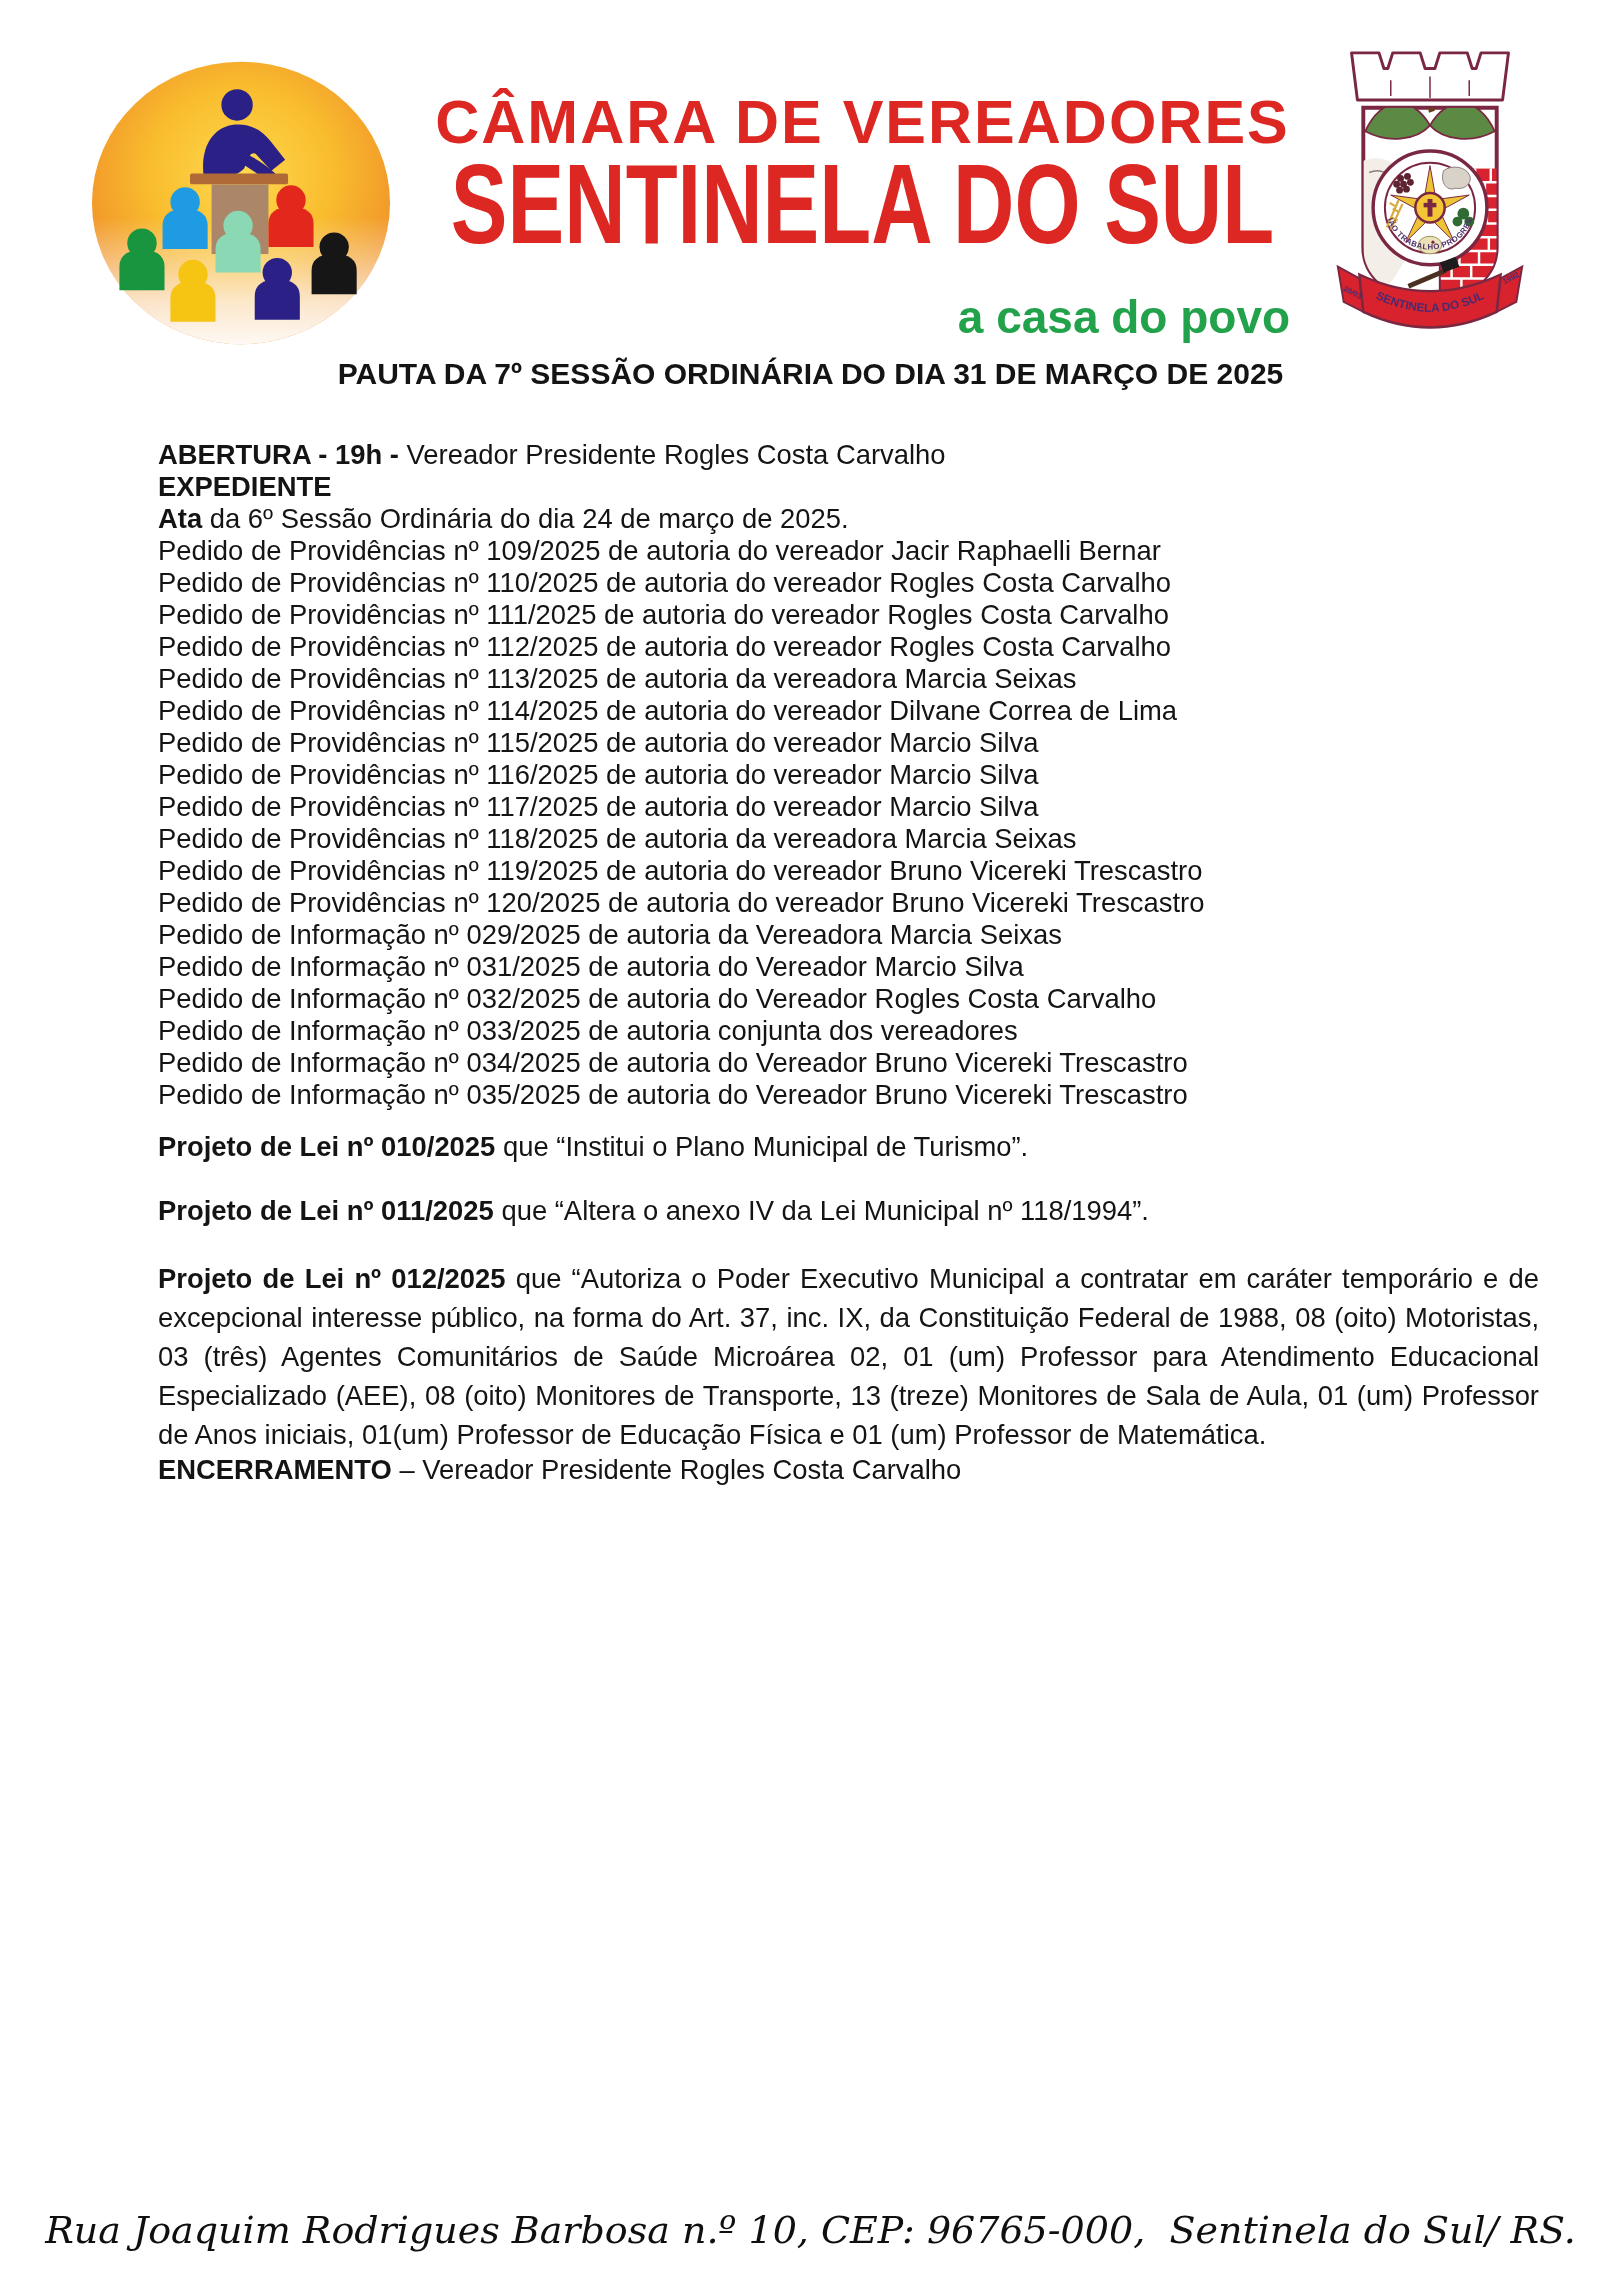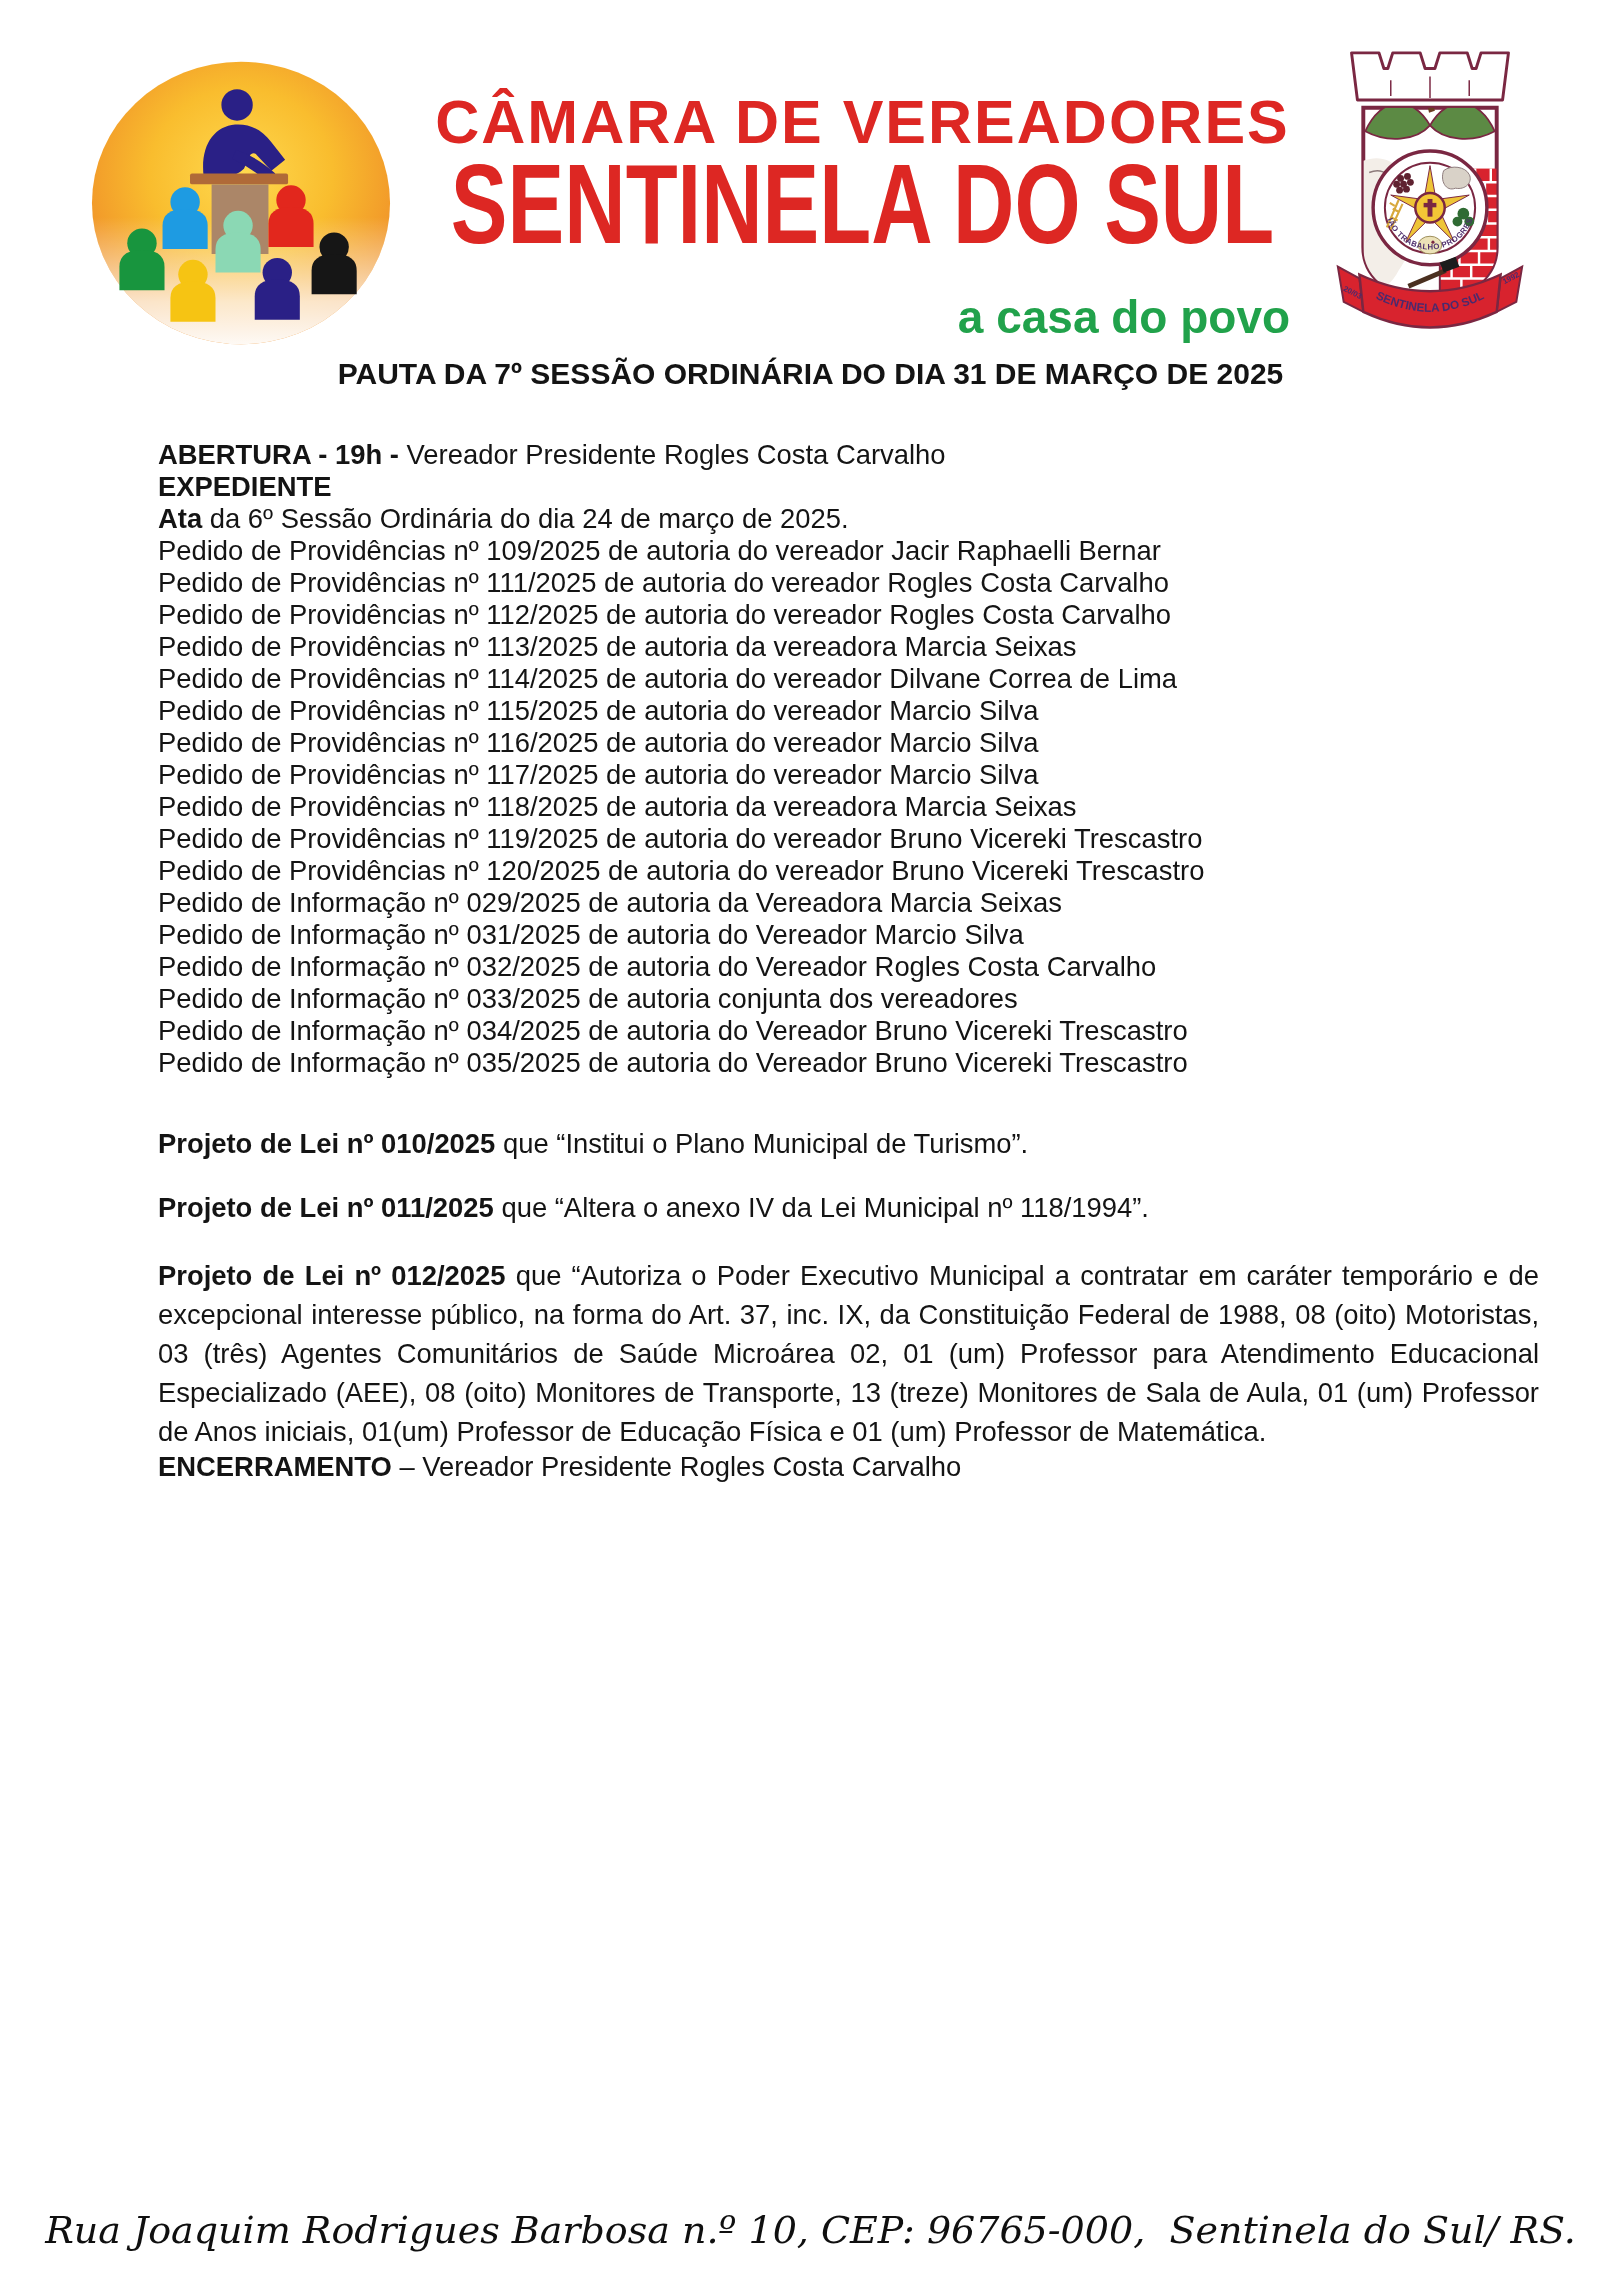--- a/index.html
+++ b/index.html
@@ -21,21 +21,21 @@
   .doc-title{position:absolute;left:0;right:0;top:345px;text-align:center;
              font-size:30px;font-weight:700;margin-top:12px;}
   .content{position:absolute;left:158px;right:82px;top:439px;font-size:27.4px;line-height:32px;}
   .content p{margin:0;}
   .p-abertura{margin-top:6.9px;}
   .p-expediente{margin-top:36px;font-weight:700;}
   .p-ata{margin-top:32px;}
   ul.doclist{list-style:none;margin:0;padding:0;}
   .list-prov{margin-top:46px;}
   .list-info{margin-top:66px;}
-  .projetos{margin-top:49px;}
+  .projetos{margin-top:20px;}
   .projeto{text-align:justify;}
   .projeto + .projeto{margin-top:32px;}
   .projeto:last-child{line-height:39px;}
   .p-encerramento{margin-top:145px;}
   b{font-weight:700;}
 
   
   .footer{position:absolute;left:0;right:0;top:2090px;text-align:center;
           font-family:"DejaVu Serif","Liberation Serif",serif;font-style:italic;
           font-size:38px;line-height:56px;color:#0f0f0f;white-space:pre-wrap;}
@@ -195,20 +195,21 @@
   <div class="content">
 
     <p class="p-abertura"><b>ABERTURA - 19h -</b> <span>Vereador Presidente Rogles Costa Carvalho</span></p>
 
     <p class="p-expediente">EXPEDIENTE</p>
 
     <p class="p-ata"><b>Ata</b> <span>da 6º Sessão Ordinária do dia 24 de março de 2025.</span></p>
 
     <ul class="doclist list-prov">
         <li>Pedido de Providências nº 109/2025 de autoria do vereador Jacir Raphaelli Bernar</li>
+        <li>Pedido de Providências nº 110/2025 de autoria do vereador Rogles Costa Carvalho</li>
         <li>Pedido de Providências nº 111/2025 de autoria do vereador Rogles Costa Carvalho</li>
         <li>Pedido de Providências nº 112/2025 de autoria do vereador Rogles Costa Carvalho</li>
         <li>Pedido de Providências nº 113/2025 de autoria da vereadora Marcia Seixas</li>
         <li>Pedido de Providências nº 114/2025 de autoria do vereador Dilvane Correa de Lima</li>
         <li>Pedido de Providências nº 115/2025 de autoria do vereador Marcio Silva</li>
         <li>Pedido de Providências nº 116/2025 de autoria do vereador Marcio Silva</li>
         <li>Pedido de Providências nº 117/2025 de autoria do vereador Marcio Silva</li>
         <li>Pedido de Providências nº 118/2025 de autoria da vereadora Marcia Seixas</li>
         <li>Pedido de Providências nº 119/2025 de autoria do vereador Bruno Vicereki Trescastro</li>
         <li>Pedido de Providências nº 120/2025 de autoria do vereador Bruno Vicereki Trescastro</li>

